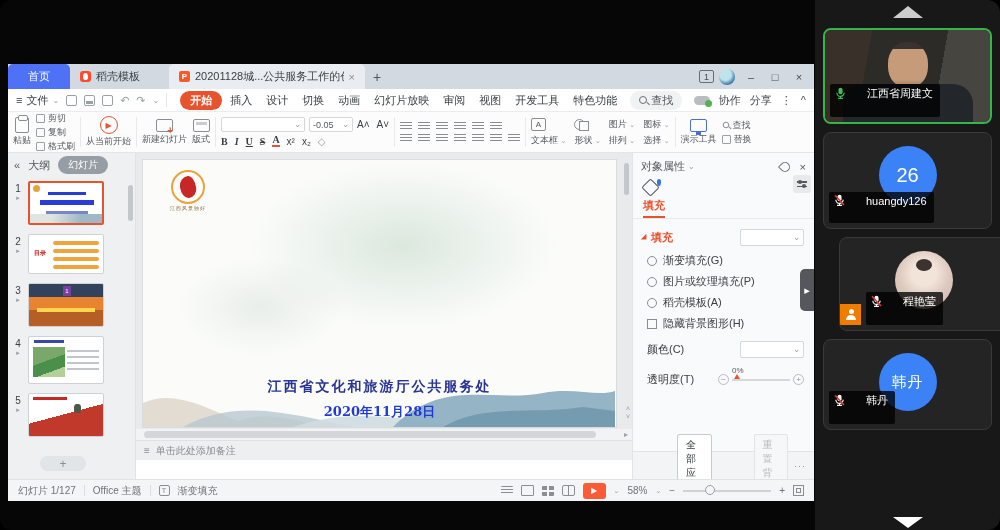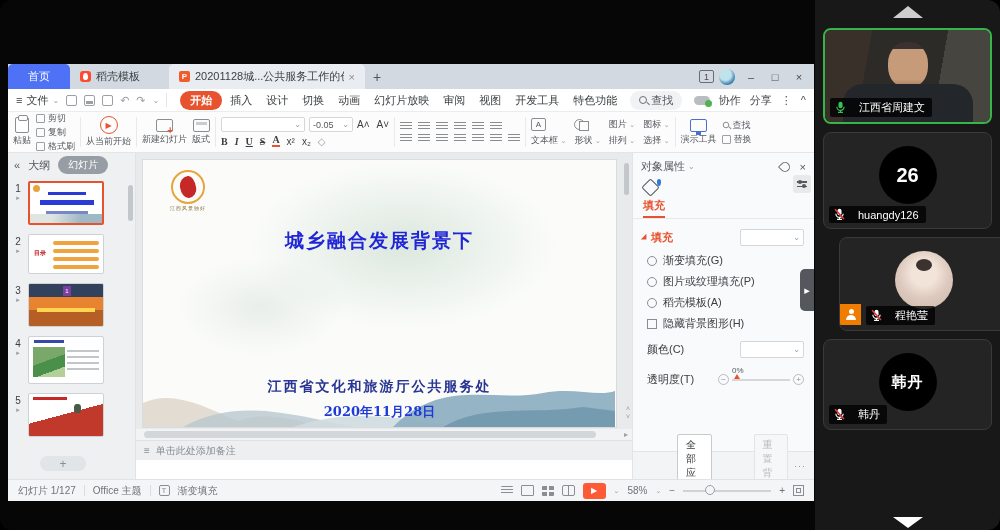--- a/index.html
+++ b/index.html
@@ -190,29 +190,29 @@
   .uparrow { position:absolute; left:50%; top:6px; transform:translateX(-50%); width:0; height:0; border-left:15px solid transparent; border-right:15px solid transparent; border-bottom:12px solid #cdcdcd; }
   .downarrow { position:absolute; left:50%; bottom:2px; transform:translateX(-50%); width:0; height:0; border-left:15px solid transparent; border-right:15px solid transparent; border-top:11px solid #fff; z-index:5; }
   .tile { position:absolute; left:8px; width:169px; background:#242424; border:1px solid #3a3a3a; border-radius:8px; overflow:hidden; }
   .tile.speaking { border:2px solid #35b54a; }
   .t-1 { top:28px; height:96px; } .t-2 { top:132px; height:97px; } .t-3 { top:237px; height:94px;margin-left:16px; }
   .t-4 { top:339px; height:91px; } .t-5 { top:438px; height:88px; }
   .vid { position:absolute; inset:0; background:linear-gradient(100deg,#39302a 0 26%,#2d2b28 26% 68%,#46453f 68%); }
   .vid .head { position:absolute; left:50%; top:12px; transform:translateX(-50%); width:40px; height:46px; border-radius:46%; background:linear-gradient(#3a3231 0 16%,#c59b79 16% 82%,#9c7355); }
   .vid .torso { position:absolute; left:50%; bottom:-4px; transform:translateX(-50%); width:130px; height:42px; border-radius:20px 20px 0 0; background:#23262b; }
   .av { position:absolute; left:50%; top:13px; transform:translateX(-50%); width:58px; height:58px; border-radius:50%; display:flex; align-items:center; justify-content:center; color:#fff; }
-  .av.blue { background:#000000;font-weight:bold; }
+  .av.blue { background:#3b82f6; }
   .av.num { font-size:20px; }
   .av.name2 { font-size:15px; letter-spacing:1px; }
   .av.photo { background:radial-gradient(circle at 50% 38%,#f3e4da 0 26%,#ddc9be 55%,#cdb5a8); }
   .av.photo:after { content:""; position:absolute; left:21px; top:8px; width:16px; height:12px; border-radius:50%; background:#3c3230; }
   .av.cover { background:#d4c7b2; }
   .av.cover:before { content:""; position:absolute; left:12px; top:30px; width:26px; height:26px; border-radius:50%; background:#e8922a; }
   .av.cover:after { content:""; position:absolute; left:16px; top:8px; width:26px; height:3px; background:rgba(40,40,40,.55); box-shadow:0 6px 0 rgba(40,40,40,.35); }
-  .chip { position:absolute; left:5px; bottom:5px; background:rgba(0,0,0,.78); border-radius:2px; padding:2px 7px 2px 4px; display:flex; align-items:center; gap:12px; color:#fff; font-size:11px; white-space:nowrap; }
+  .chip { position:absolute; left:5px; bottom:5px; background:rgba(0,0,0,.78); border-radius:2px; padding:2px 7px 16px 4px; display:flex; align-items:center; gap:20px; color:#fff; font-size:11px; white-space:nowrap; }
   .chip.shift { left:26px; }
   .pbadge { position:absolute; left:0; bottom:5px; width:21px; height:21px; background:#f07d00; display:flex; align-items:center; justify-content:center; }
   .person { width:11px; height:11px; position:relative; }
   .person:before { content:""; position:absolute; left:3.5px; top:0; width:5px; height:5px; border-radius:50%; background:#fff; }
   .person:after { content:""; position:absolute; left:0.5px; bottom:0; width:10px; height:5px; border-radius:5px 5px 0 0; background:#fff; }
   .micsvg { width:13px; height:13px; flex:none; }
 </style>
 </head>
 <body>
 
@@ -492,21 +492,20 @@
               <path d="M0,64 L0,40 C30,26 62,44 95,58 C120,48 150,56 180,64 Z" fill="#d9d2c6" opacity=".75"></path>
               <path d="M40,64 C95,34 150,52 210,64 Z" fill="#b8c8d0" opacity=".8"></path>
               <path d="M150,64 C210,44 260,56 320,64 Z" fill="#cfdbe0" opacity=".9"></path>
               <path d="M250,64 C300,14 350,40 400,30 C430,24 455,34 472,28 L472,64 Z" fill="#8fb0c2" opacity=".95"></path>
               <path d="M300,64 C340,40 390,52 440,44 L472,48 L472,64 Z" fill="#6f97ac" opacity=".85"></path>
             </svg>
             <div class="logo">
               <div class="logoring"></div>
               <div class="logotxt">江西风景独好</div>
             </div>
-            <div class="st1">城乡融合发展背景下</div>
             <div class="st3">江西省文化和旅游厅公共服务处</div>
             <div class="st4">2020年11月28日</div>
           </div>
           <div class="vscr"></div>
           <div class="varrows"><span>˄</span><br><span>˅</span></div>
         </div>
         <div class="hscroll">
           <div class="hthumb"></div>
           <span class="harr">▸</span>
         </div>

